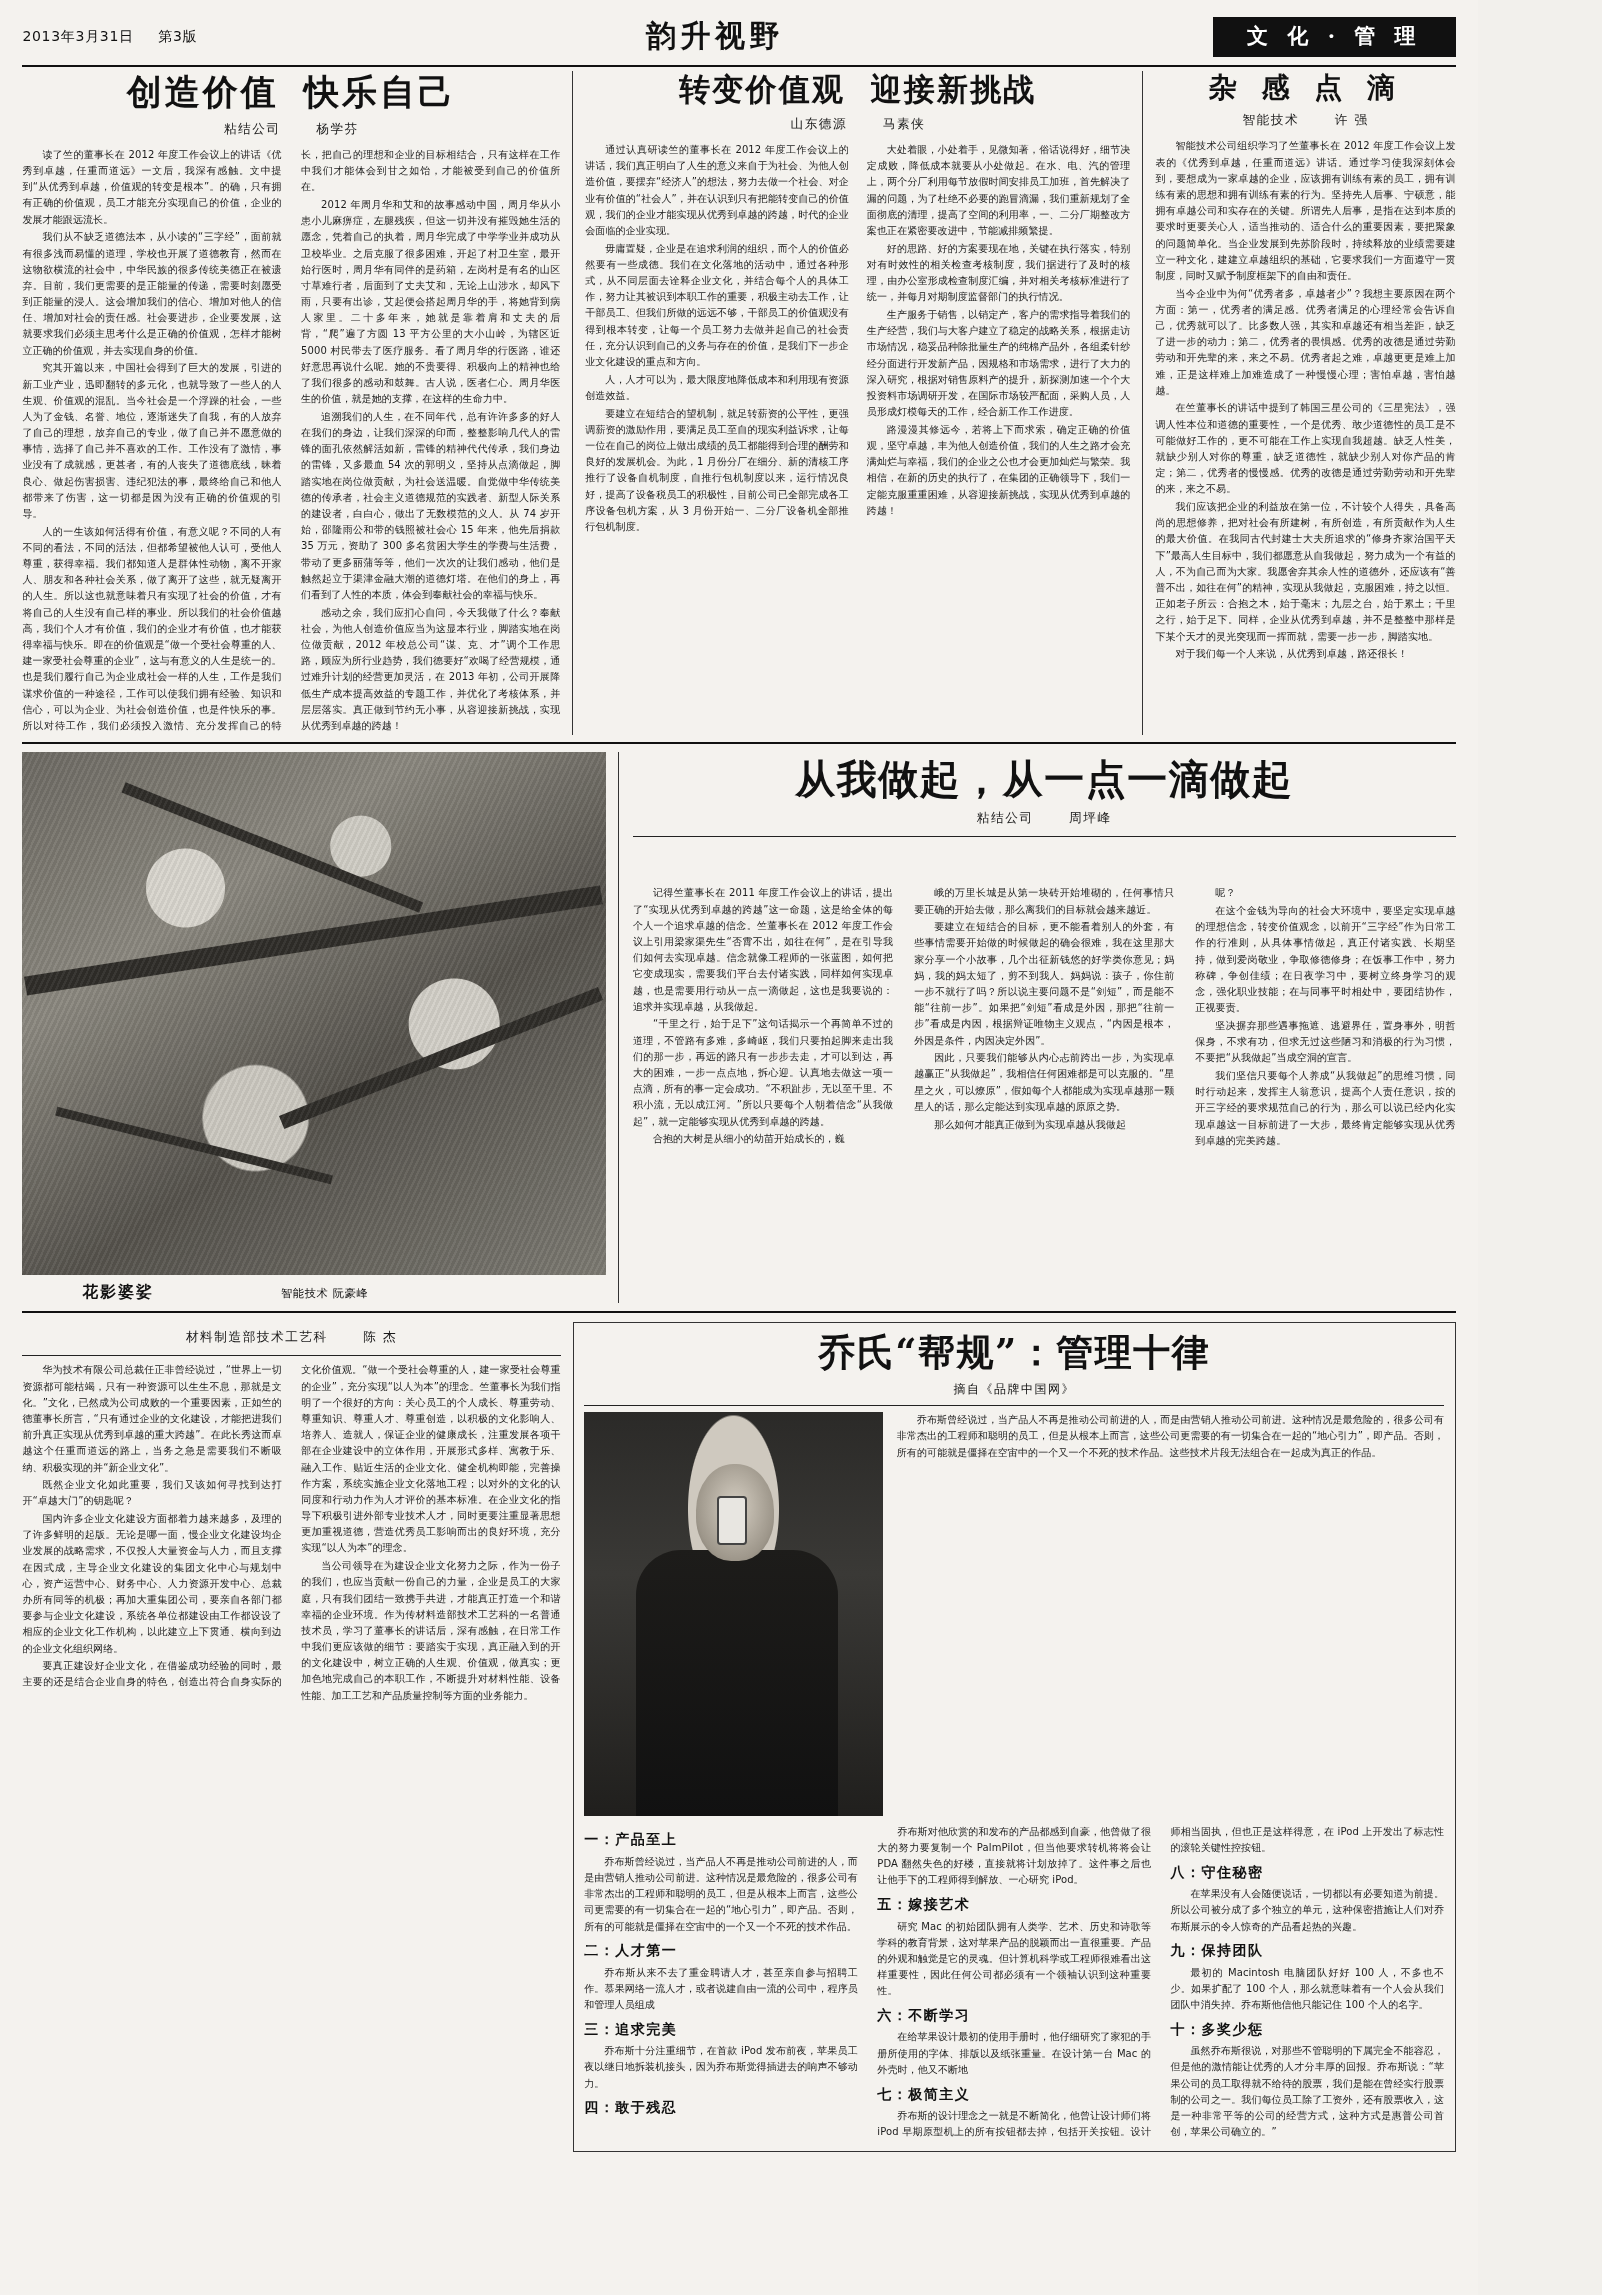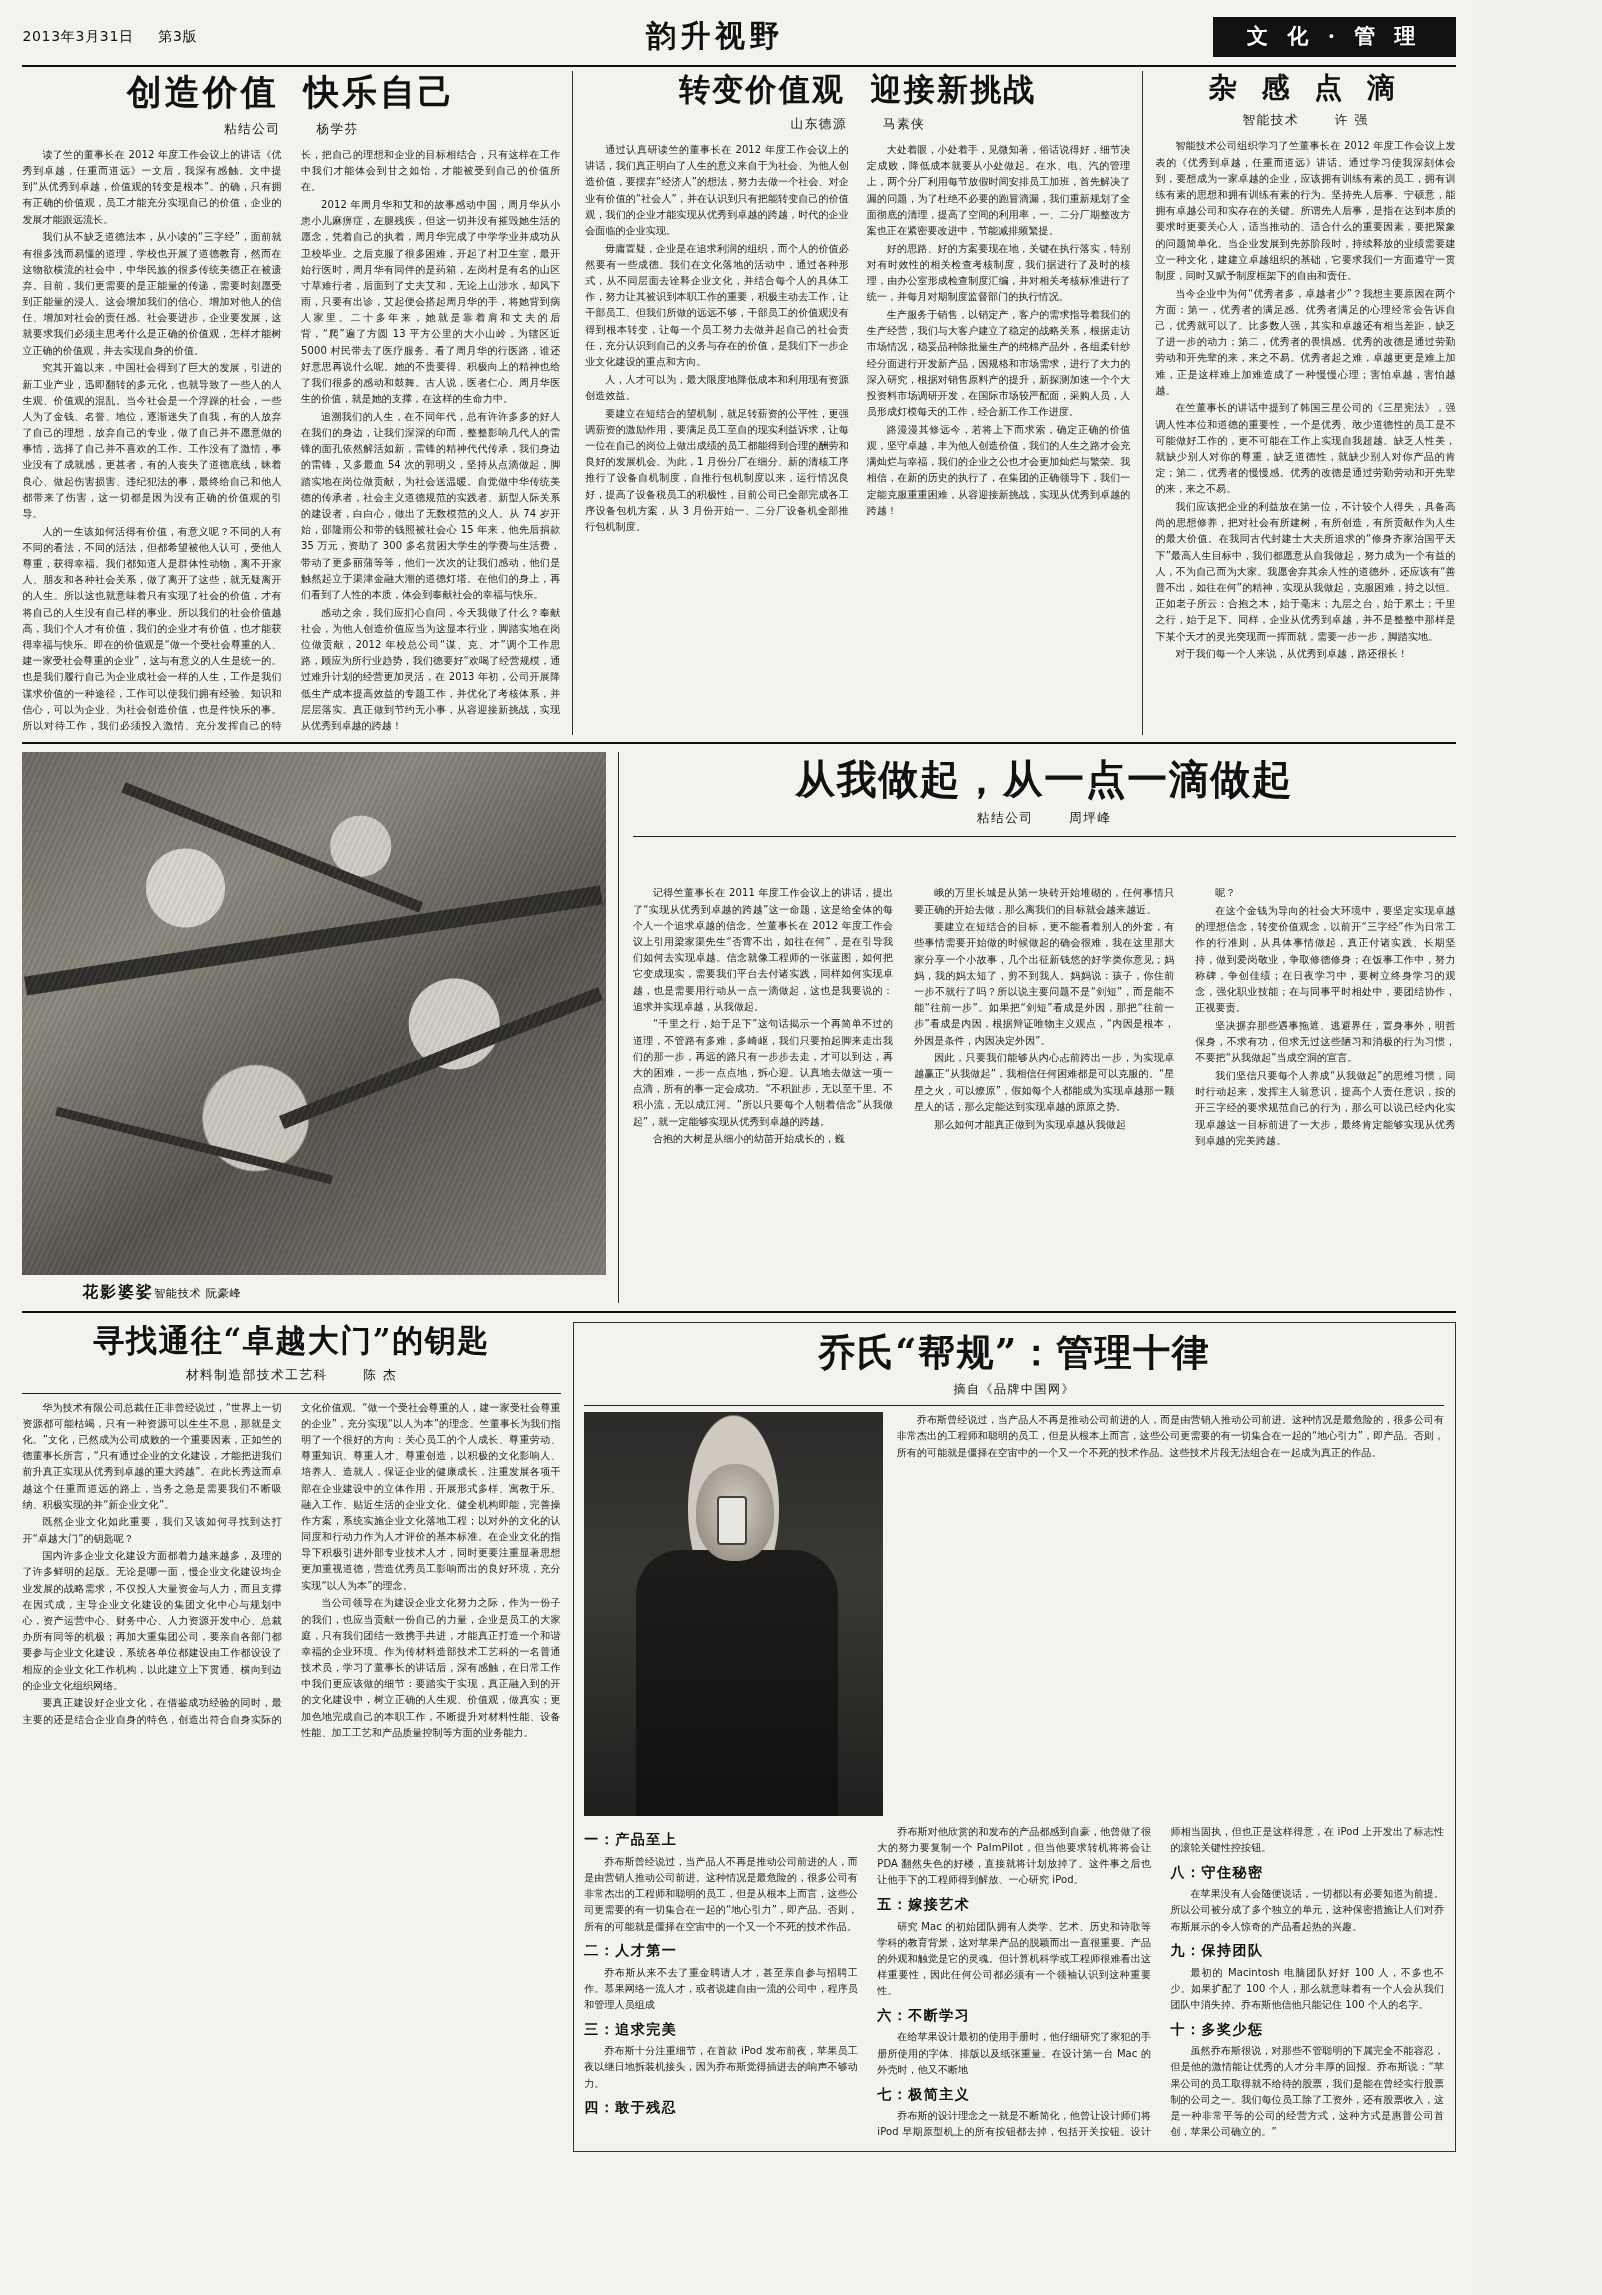--- a/index.html
+++ b/index.html
@@ -106,21 +106,21 @@
   .branch { position:absolute; background:#2f2d29; }
   .caption-row {
     display:flex; align-items:baseline; justify-content:flex-start;
     margin-top: 7.5px;
   }
   .caption-title {
     font-family:"DejaVu Serif","Liberation Serif",serif;
     font-size: 15.7px; font-weight:bold; letter-spacing:2.2px;
     margin-left: 60px;
   }
-  .caption-credit { font-size: 11.2px; letter-spacing:0.7px; }
+  .caption-credit { font-size: 11.2px; margin-left: 127px; letter-spacing:0.7px; }
   .mid-right { width: 959px; padding-left: 13.5px; border-left:0.7px solid #333; }
   .h-banner { font-size: 40px; letter-spacing: 1.5px; margin-top: 3px; }
   .cols3 { column-count: 3; column-gap: 21px; margin-top: 48px; }
   
   .bottom-zone { display:flex; margin-top: 9px; }
   .bz-left { width: 598px; padding-right: 12px; }
   .bz-right { width: 959px; padding-left: 13.5px; border-left:0.7px solid #333; }
   .h-key { font-size: 31px; letter-spacing: 1.5px; }
   .h-qiao { font-size: 37px; letter-spacing: 1.5px; }
   .src-line { text-align:center; font-size:12px; letter-spacing:1.5px; margin:6px 0 7.5px 0;}
@@ -262,21 +262,20 @@
         <p>我们坚信只要每个人养成“从我做起”的思维习惯，同时行动起来，发挥主人翁意识，提高个人责任意识，按的开三字经的要求规范自己的行为，那么可以说已经内化实现卓越这一目标前进了一大步，最终肯定能够实现从优秀到卓越的完美跨越。</p>
       </div>
     </div>
   </div>
 
   <div class="hr-thick"></div>
 
   <div class="bottom-zone">
 
     <div class="bz-left">
-      <div class="headline h-key">寻找通往“卓越大门”的钥匙</div>
       <div class="byline">
         <span>材料制造部技术工艺科</span>
         <span class="b2">陈 杰</span>
       </div>
       <div class="hr-thin"></div>
       <div class="body-col cols2">
         <p>华为技术有限公司总裁任正非曾经说过，“世界上一切资源都可能枯竭，只有一种资源可以生生不息，那就是文化。”文化，已然成为公司成败的一个重要因素，正如竺的德董事长所言，“只有通过企业的文化建设，才能把进我们前升真正实现从优秀到卓越的重大跨越”。在此长秀这而卓越这个任重而道远的路上，当务之急是需要我们不断吸纳、积极实现的并“新企业文化”。</p>
         <p>既然企业文化如此重要，我们又该如何寻找到达打开“卓越大门”的钥匙呢？</p>
         <p>国内许多企业文化建设方面都着力越来越多，及理的了许多鲜明的起版。无论是哪一面，慢企业文化建设均企业发展的战略需求，不仅投人大量资金与人力，而且支撑在因式成，主导企业文化建设的集团文化中心与规划中心，资产运营中心、财务中心、人力资源开发中心、总裁办所有同等的机极；再加大重集团公司，要亲自各部门都要参与企业文化建设，系统各单位都建设由工作都设设了相应的企业文化工作机构，以此建立上下贯通、横向到边的企业文化组织网络。</p>
         <p>要真正建设好企业文化，在借鉴成功经验的同时，最主要的还是结合企业自身的特色，创造出符合自身实际的文化价值观。“做一个受社会尊重的人，建一家受社会尊重的企业”，充分实现“以人为本”的理念。竺董事长为我们指明了一个很好的方向：关心员工的个人成长、尊重劳动、尊重知识、尊重人才、尊重创造，以积极的文化影响人、培养人、造就人，保证企业的健康成长，注重发展各项干部在企业建设中的立体作用，开展形式多样、寓教于乐、融入工作、贴近生活的企业文化、健全机构即能，完善操作方案，系统实施企业文化落地工程；以对外的文化的认同度和行动力作为人才评价的基本标准。在企业文化的指导下积极引进外部专业技术人才，同时更要注重显著思想更加重视道德，营造优秀员工影响而出的良好环境，充分实现“以人为本”的理念。</p>

